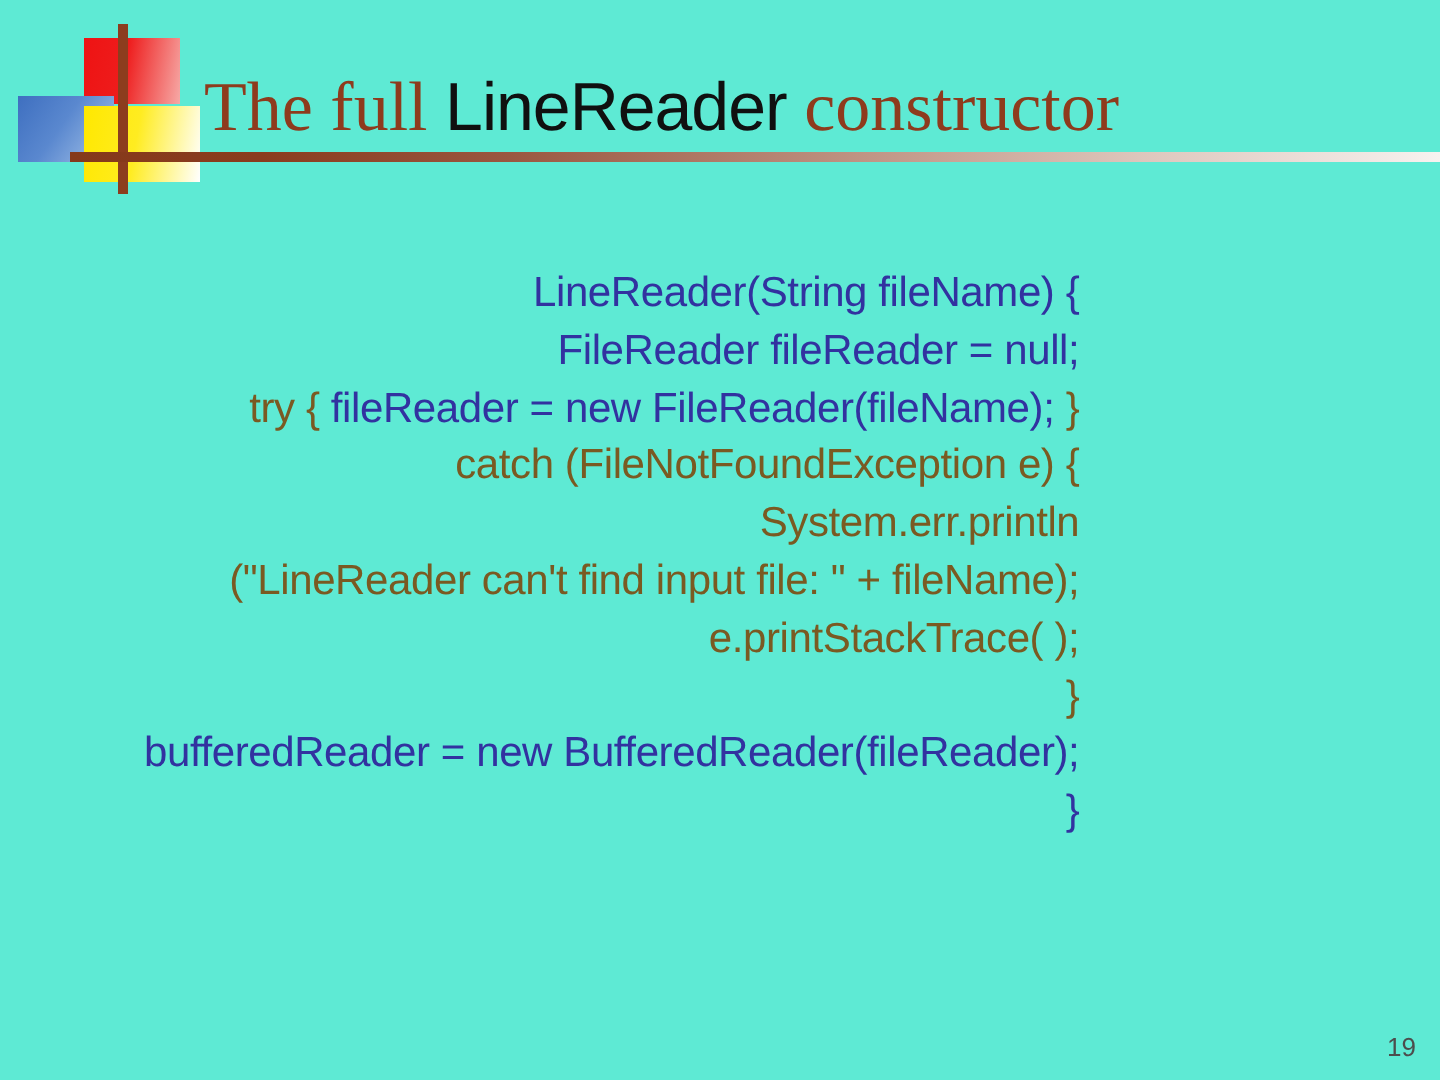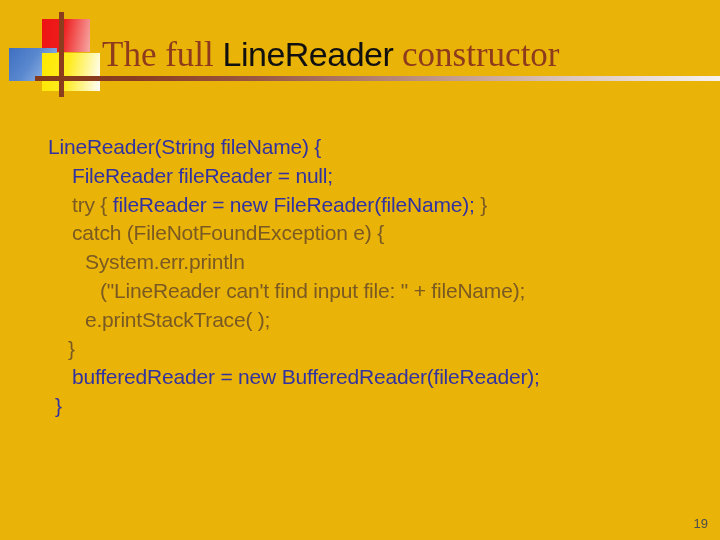--- a/index.html
+++ b/index.html
@@ -4,21 +4,21 @@
 <style>
   html, body {
     margin: 0;
     padding: 0;
     background: #ffffff;
   }
   .slide {
     position: relative;
     width: 720px;
     height: 540px;
-    background: #eab308;
+    background: #5eead4;
     overflow: hidden;
     font-family: "Liberation Sans", sans-serif;
   }
 
   
   .sq {
     position: absolute;
   }
   .sq-red {
     left: 42px; top: 19px; width: 48px; height: 33px;
@@ -63,20 +63,21 @@
     letter-spacing: -0.5px;
   }
 
   
   .code {
     position: absolute;
     left: 48px; top: 133px;
     font-size: 21px;
     letter-spacing: -0.2px;
     white-space: pre;
+    text-align: right;
   }
   .code-line {
     height: 28.8px;
     line-height: 28.8px;
   }
 
   
   .page-number {
     position: absolute;
     right: 12px; bottom: 9px;

